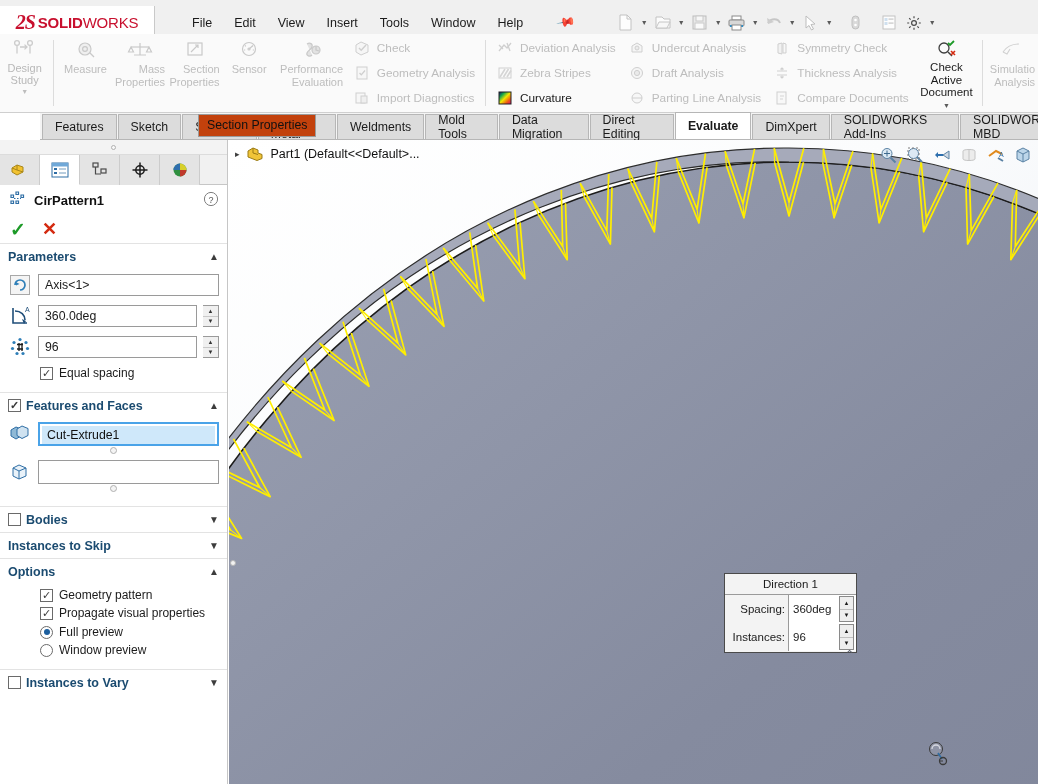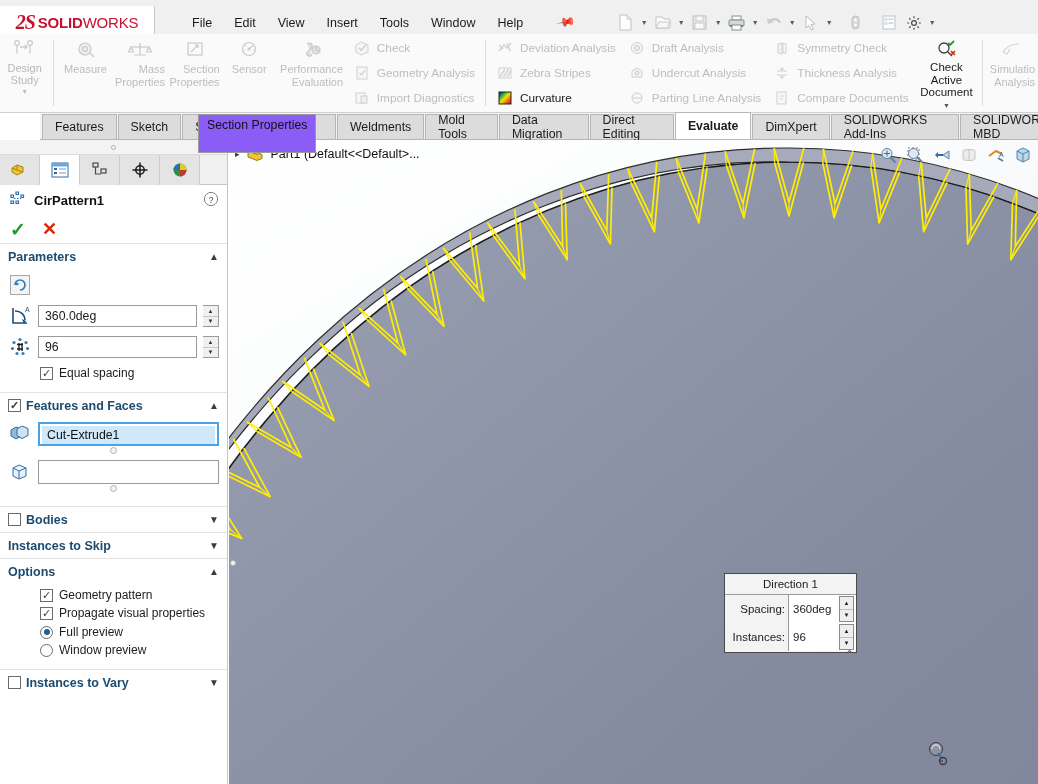--- a/index.html
+++ b/index.html
@@ -86,22 +86,22 @@
   }
   .tab{
     height:25px; padding:0 12px; display:flex; align-items:center;
     background:#dcdcdc; border:1px solid #b6b6b6; border-bottom:none;
     font-size:12.3px; color:#1b1b1b; margin-right:1px;
     border-radius:1px 1px 0 0;
   }
   .tab.sel{ background:#ffffff; font-weight:bold; border-color:#b6b6b6; height:27px;}
   .tooltip-tab{
     position:absolute; left:198px; top:114px;
-    background:#8b5cf6; border:1px solid #9a9a9a;
-    padding:3px 8px 20px 8px; font-size:12.3px; color:#111; z-index:60;
+    background:#c2410c; border:1px solid #9a9a9a;
+    padding:3px 8px 4px 8px; font-size:12.3px; color:#111; z-index:60;
   }
 
   
   .leftpanel{
     position:absolute; top:140px; left:0; width:228px; height:644px;
     background:#ffffff; border-right:1px solid #c6c6c6;
   }
   .lp-grip{
     height:15px; background:#f3f3f3; border-bottom:1px solid #dcdcdc;
     display:flex; align-items:center; justify-content:center;
@@ -441,34 +441,34 @@
           </svg>
         </span>
         <span class="lbl">Curvature</span>
       </div>
     </div>
 
     <div class="rb-col">
       <div class="rb-row">
         <span class="rb-icn">
             <svg width="16" height="16" viewBox="0 0 16 16">
+              <path d="M3 12V6l5-3 5 3v6z" fill="#f5f5f5" stroke="#cfcfcf"></path>
+              <circle cx="8" cy="8" r="2" fill="#ececec" stroke="#cfcfcf"></circle>
+            </svg>
+          </span>
+        <span class="lbl">Undercut Analysis</span>
+      </div>
+      <div class="rb-row">
+        <span class="rb-icn">
+            <svg width="16" height="16" viewBox="0 0 16 16">
               <circle cx="8" cy="8" r="5.5" fill="#f5f5f5" stroke="#cfcfcf"></circle>
               <circle cx="8" cy="8" r="2.6" fill="#eaeaea" stroke="#cfcfcf"></circle>
             </svg>
           </span>
         <span class="lbl">Draft Analysis</span>
-      </div>
-      <div class="rb-row">
-        <span class="rb-icn">
-            <svg width="16" height="16" viewBox="0 0 16 16">
-              <path d="M3 12V6l5-3 5 3v6z" fill="#f5f5f5" stroke="#cfcfcf"></path>
-              <circle cx="8" cy="8" r="2" fill="#ececec" stroke="#cfcfcf"></circle>
-            </svg>
-          </span>
-        <span class="lbl">Undercut Analysis</span>
       </div>
       <div class="rb-row">
         <span class="rb-icn">
             <svg width="16" height="16" viewBox="0 0 16 16">
               <circle cx="8" cy="8" r="5" fill="#f7f7f7" stroke="#cfcfcf"></circle>
               <path d="M3 8h10" stroke="#cfcfcf"></path>
             </svg>
           </span>
         <span class="lbl">Parting Line Analysis</span>
       </div>
@@ -635,20 +635,21 @@
       <div class="row">
         <span class="p-icn">
           <svg width="22" height="22" viewBox="0 0 22 22">
               <rect x="1.5" y="1.5" width="19" height="19" fill="#f4f4f4" stroke="#a8a8a8"></rect>
               <g fill="none" stroke="#2f7fb8" stroke-width="1.7">
                 <path d="M6 11a5 5 0 1 1 5 5"></path>
               </g>
               <path d="M6 7.5l1 4 3.5-1.5z" fill="#2f7fb8"></path>
             </svg>
         </span>
+        <div class="tbox">Axis&lt;1&gt;</div>
       </div>
       <div class="row">
         <span class="p-icn">
           <svg width="22" height="22" viewBox="0 0 22 22">
               <g fill="none" stroke="#1f4e79" stroke-width="1.6">
                 <path d="M4 3v15h14"></path>
                 <path d="M6 6c6 0 10 4 10 9"></path>
               </g>
               <path d="M13 14l4 2-2 3z" fill="#1f4e79"></path>
               <text x="16" y="7" font-size="7" fill="#1f4e79" font-family="Liberation Sans">A</text>

